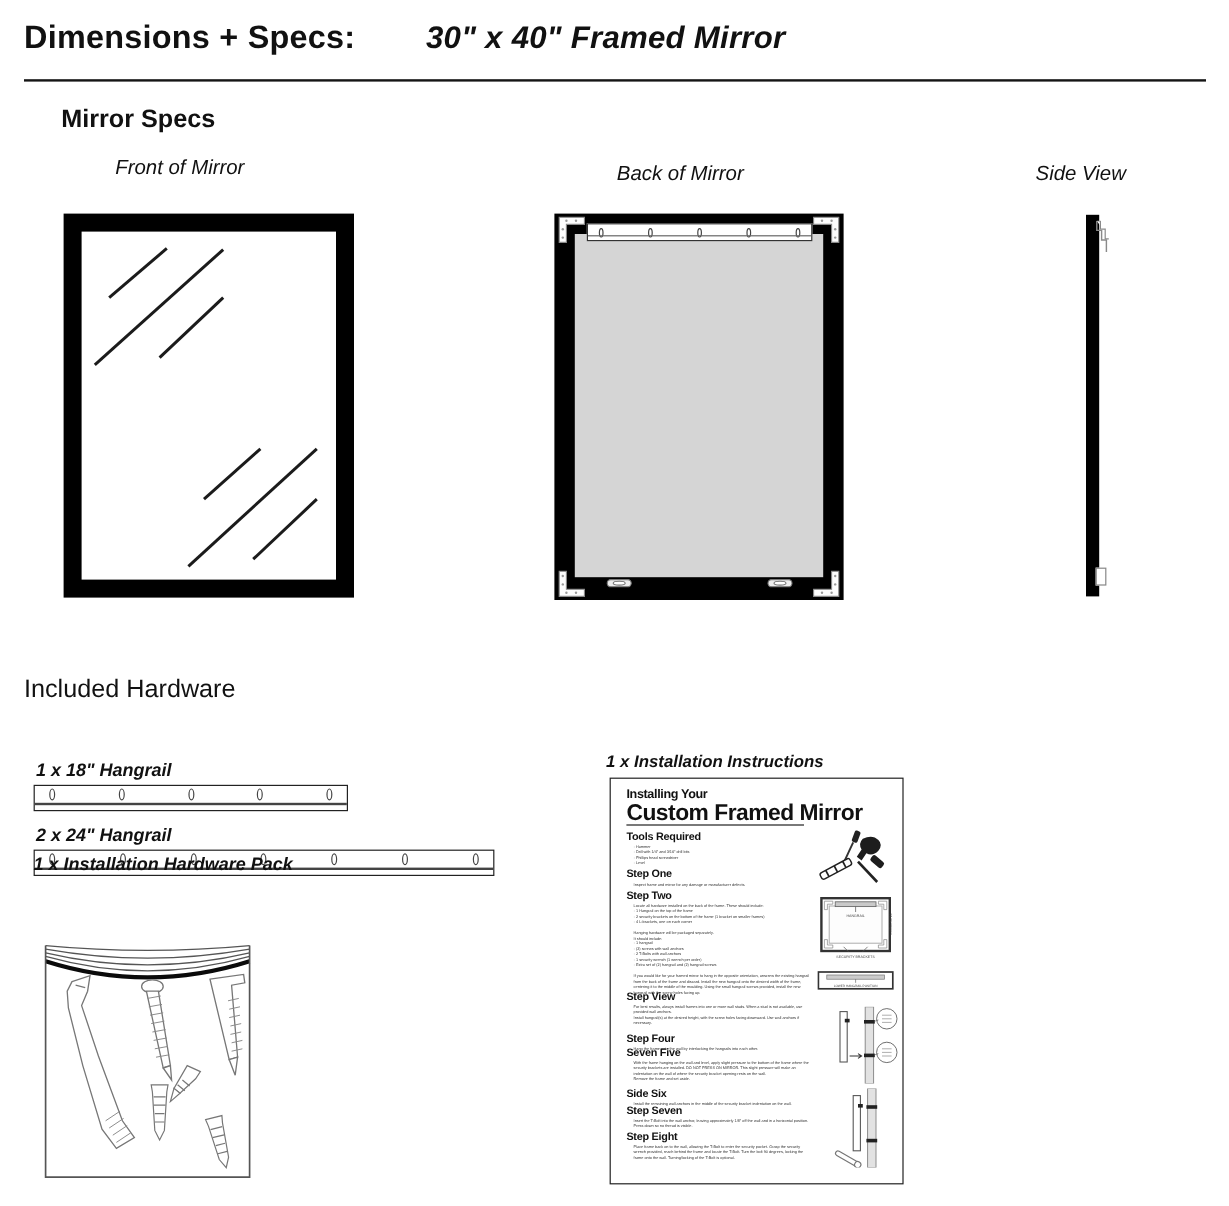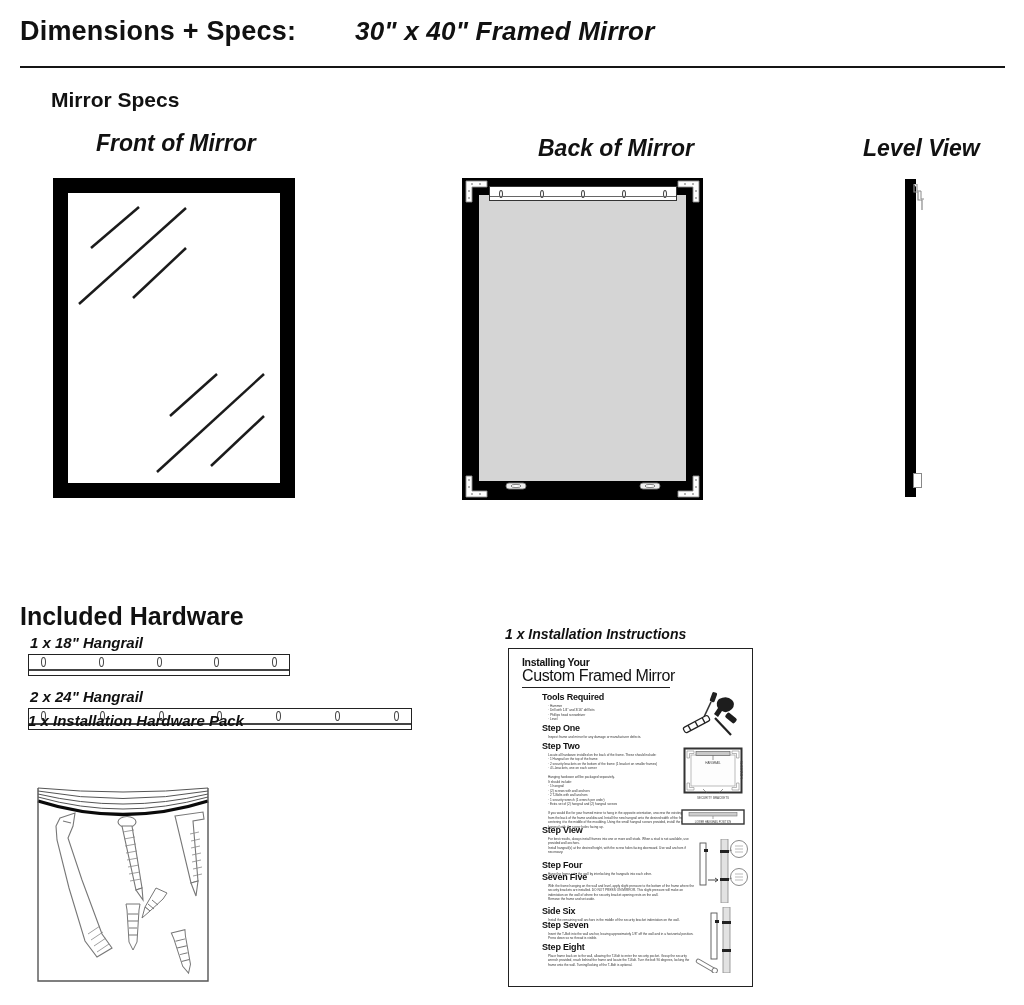--- a/index.html
+++ b/index.html
@@ -5,75 +5,75 @@
   html,body{margin:0;padding:0;background:#fff;}
   .canvas{position:relative;width:1024px;height:1005px;background:#fff;overflow:hidden;
           font-family:"Liberation Sans",sans-serif;color:#111;}
 
   
   .hdr-title{position:absolute;left:20px;top:16px;font-size:27px;font-weight:600;letter-spacing:.2px;}
   .hdr-sub{position:absolute;left:355px;top:16px;font-size:26px;font-weight:700;font-style:italic;letter-spacing:.2px;}
   .hdr-rule{position:absolute;left:20px;right:19px;top:66px;height:2.4px;background:#151515;}
 
   .h-mirror-specs{position:absolute;left:20px;top:88px;font-size:21px;font-weight:700;margin-left:31px;}
-  .view-label{position:absolute;font-size:23px;font-weight:700;font-style:italic;}
+  .view-label{position:absolute;font-size:17px;font-weight:400;font-style:italic;}
 
   
   .front-mirror{position:absolute;left:53px;top:178px;width:242px;height:320px;background:#000;}
   .front-inner{position:absolute;left:15px;top:15px;right:15px;bottom:15px;background:#fff;}
   .front-inner svg{position:absolute;left:0;top:0;}
 
   
   .back-mirror{position:absolute;left:462px;top:178px;width:241px;height:322px;background:#000;}
   .back-gray{position:absolute;left:17px;top:17px;right:17px;bottom:19px;background:#d5d5d5;}
   .back-rail{position:absolute;left:27px;top:8px;width:188px;height:15px;background:#fff;border:1px solid #333;
              display:flex;justify-content:space-between;align-items:center;padding:0 9px;box-sizing:border-box;}
   .back-rail::after{content:"";position:absolute;left:0;right:0;bottom:3px;height:1px;background:#666;}
   .back-extras{position:absolute;left:0;top:0;}
 
   
   .side-bar{position:absolute;left:905px;top:179px;width:11px;height:318px;background:#000;}
   .side-hook{position:absolute;left:913px;top:184px;}
   .side-bumper{position:absolute;left:913px;top:473px;width:7px;height:13px;background:#fff;border:1px solid #888;}
 
   
-  .h-included{position:absolute;left:20px;top:602px;font-size:25px;font-weight:700;}
+  .h-included{position:absolute;left:20px;top:563px;font-size:21px;font-weight:400;}
   .hw-label{position:absolute;font-size:15px;font-weight:700;font-style:italic;}
   .rail{position:absolute;height:22px;background:#fff;border:1.6px solid #222;box-sizing:border-box;
         display:flex;justify-content:space-between;align-items:flex-start;padding:2px 12px 0 12px;}
   .rail::after{content:"";position:absolute;left:0;right:0;bottom:4.5px;height:1.2px;background:#444;}
   .hole{display:block;width:5px;height:10px;border:1.1px solid #444;border-radius:50%;background:#fff;box-sizing:border-box;}
   .back-rail .hole{width:4px;height:8px;border-width:1px;}
   .pack{position:absolute;left:30px;top:776px;}
 
   
   .inst-label{position:absolute;left:505px;top:626px;font-size:14px;font-weight:700;font-style:italic;}
   .sheet{position:absolute;left:508px;top:648px;width:245px;height:339px;background:#fff;
          border:1.6px solid #222;box-sizing:border-box;overflow:hidden;padding-left:20px;}
   .doc-title1{position:absolute;left:13px;top:7px;font-size:10.5px;font-weight:800;letter-spacing:-.3px;}
-  .doc-title2{position:absolute;left:13px;top:18px;font-size:16px;font-weight:400;letter-spacing:-.4px;}
+  .doc-title2{position:absolute;left:13px;top:18px;font-size:19px;font-weight:700;letter-spacing:-.4px;}
   .doc-rule{position:absolute;left:13px;top:37.5px;width:148px;height:1.4px;background:#222;}
-  .doc-sec{position:absolute;left:13px;width:155px;margin-left:20px;}
+  .doc-sec{position:absolute;left:13px;width:155px;}
   .doc-h{font-size:9px;font-weight:700;letter-spacing:-.2px;color:#111;line-height:1.1;}
   .doc-b{margin-top:1px;padding-left:6px;font-size:3.2px;line-height:1.4;color:#333;white-space:pre-line;}
   .doc-art{position:absolute;}
 </style>
 </head>
 <body>
 
 <div class="canvas">
 
   <div class="hdr-title">Dimensions + Specs:</div>
   <div class="hdr-sub">30" x 40" Framed Mirror</div>
   <div class="hdr-rule"></div>
 
   <div class="h-mirror-specs">Mirror Specs</div>
   <div class="view-label" style="left:96px;top:130px;">Front of Mirror</div>
-  <div class="view-label" style="left:514px;top:135px;margin-left:24px;">Back of Mirror</div>
-  <div class="view-label" style="left:863px;top:135px;">Level View</div>
+  <div class="view-label" style="left:514px;top:135px;">Back of Mirror</div>
+  <div class="view-label" style="left:863px;top:135px;">Side View</div>
 
   <div class="front-mirror">
     <div class="front-inner">
       <svg width="212" height="290" viewBox="0 0 212 290">
         <g stroke="#1b1b1b" stroke-width="2.5">
           <line x1="23" y1="55" x2="71" y2="14"></line>
           <line x1="11" y1="111" x2="118" y2="15"></line>
           <line x1="65" y1="105" x2="118" y2="55"></line>
           <line x1="102" y1="223" x2="149" y2="181"></line>
           <line x1="89" y1="279" x2="196" y2="181"></line>

